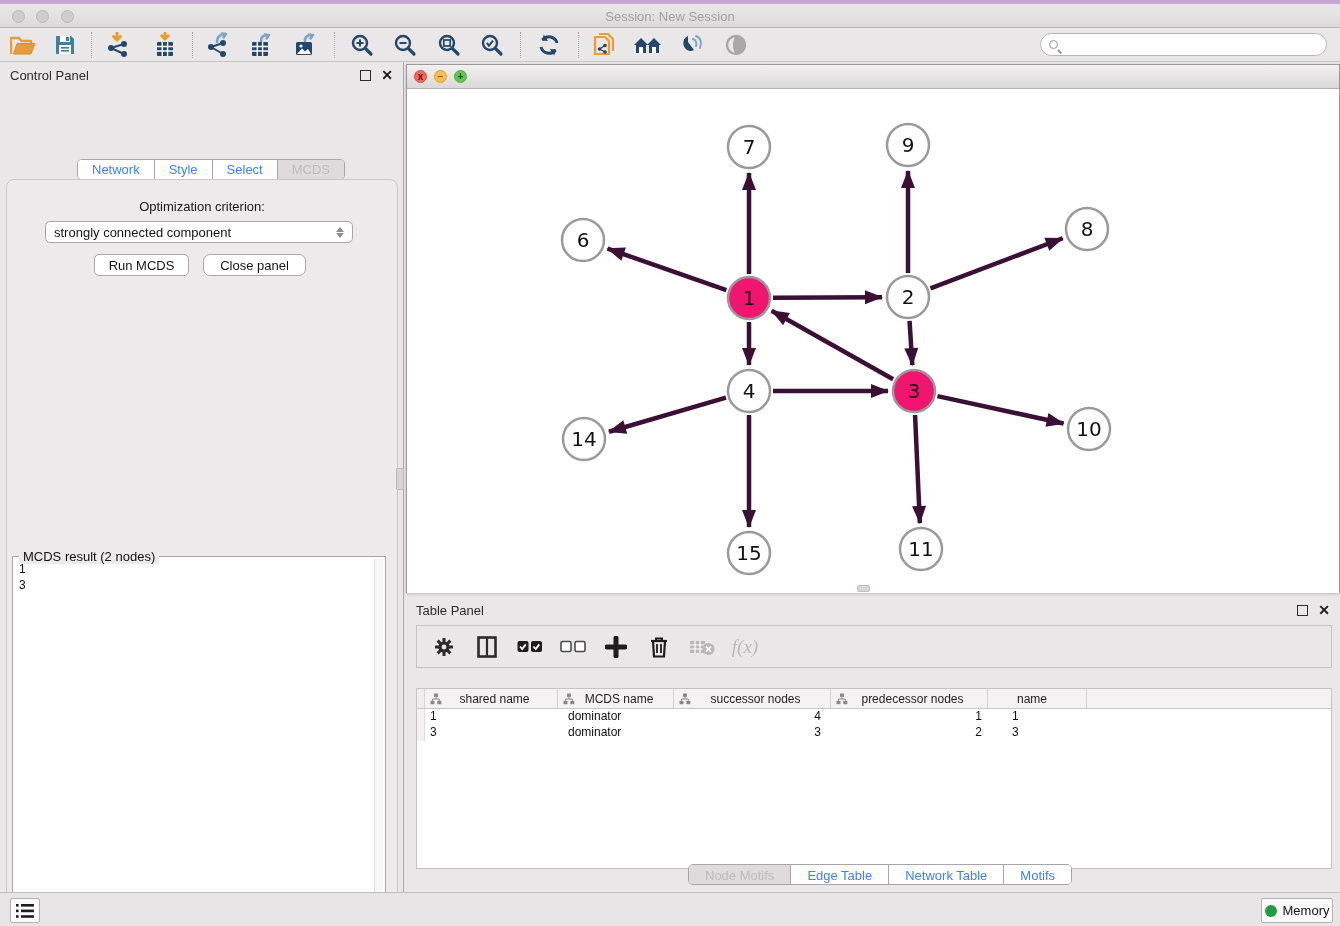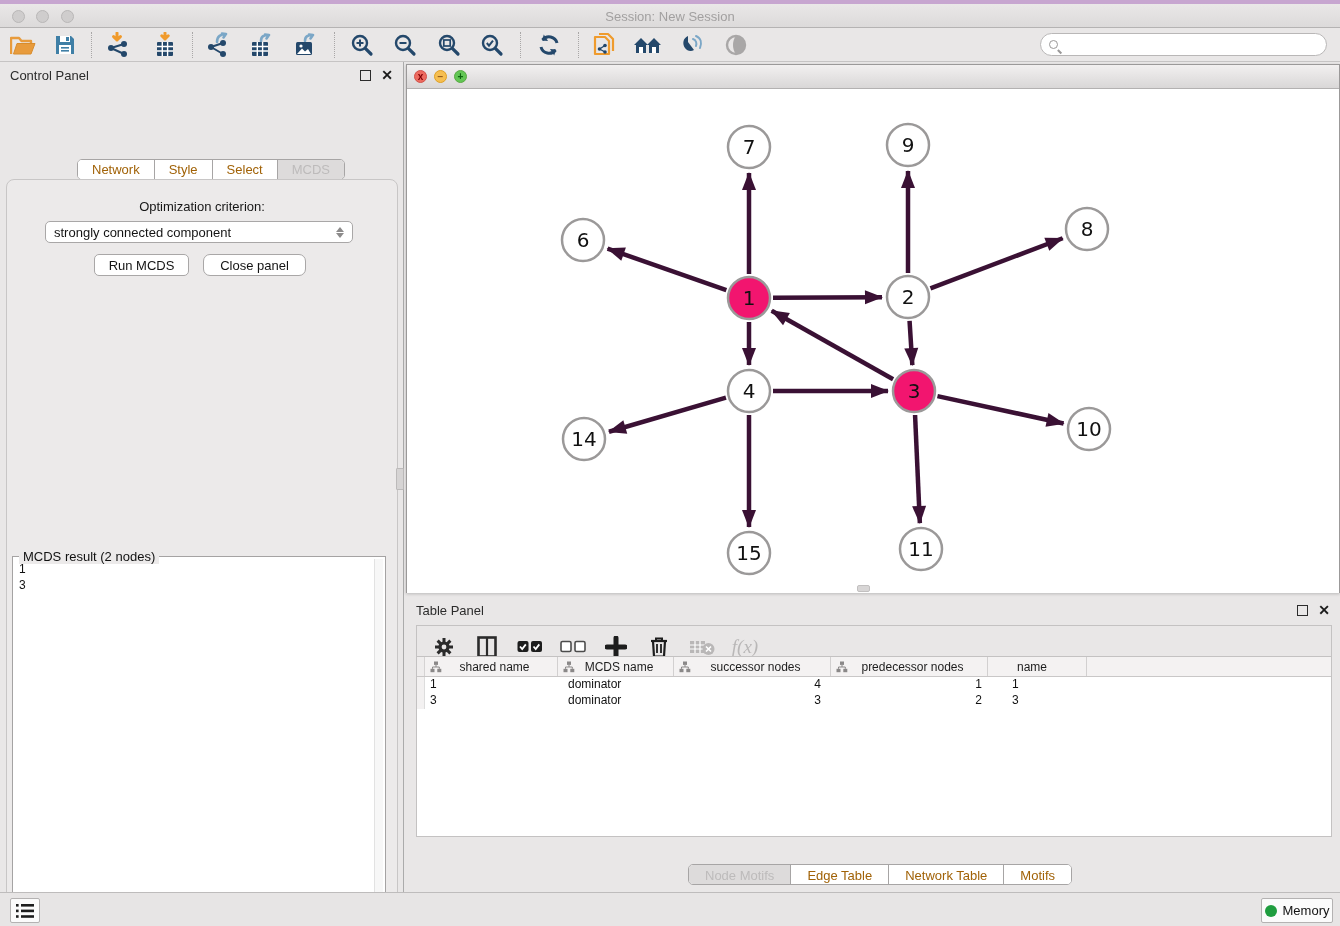--- a/index.html
+++ b/index.html
@@ -27,21 +27,21 @@
   .mag::after { content:""; position:absolute; left:8px; top:8px; width:5px; height:1.5px; background:#9a9898; transform:rotate(45deg); transform-origin:left center; }
   #search-input { border:none; outline:none; flex:1; height:18px; font-size:12px; background:transparent; }
 
   
   #control-panel { left:0; top:62px; width:404px; height:830px; background:#e9e7e7; border-right:1px solid #ababab; }
   .panel-head { height:26px; display:flex; align-items:center; padding:0 10px; font-size:13px; color:#2c2c2c; }
   .panel-head .spacer { flex:1; }
   .win-float { width:11px; height:11px; border:1.6px solid #2c2c2c; display:inline-block; margin-right:10px; }
   .win-close { font-size:14px; font-weight:bold; color:#1a1a1a; line-height:11px; }
   .seg-tabs { display:flex; height:21px; border:1px solid #a7a5a5; border-radius:5px; overflow:hidden; background:#fff; }
-  .seg-tab { display:flex; align-items:center; justify-content:center; font-size:13px; color:#a16207; background:#fff; border-right:1px solid #a7a5a5; padding:0 14px; }
+  .seg-tab { display:flex; align-items:center; justify-content:center; font-size:13px; color:#3b82f6; background:#fff; border-right:1px solid #a7a5a5; padding:0 14px; }
   .seg-tab:last-child { border-right:none; }
   .seg-tab.selected { background:#dddbdb; color:#bdbbbb; }
   #cp-tabs { left:77px; top:97px; }
   #cp-content { left:6px; top:117px; width:392px; height:761px; background:#eceaea; border:1px solid #c8c6c6; border-radius:8px; }
   #opt-label { left:0; top:137px; width:404px; text-align:center; font-size:13px; color:#161616; }
   #opt-select { left:45px; top:159px; width:308px; height:22px; background:#fff; border:1px solid #a9a7a7; border-radius:5px; display:flex; align-items:center; padding:0 8px; font-size:13px; color:#141414; }
   #opt-select .stepper { margin-left:auto; display:flex; flex-direction:column; gap:1px; }
   .chev-up { width:0; height:0; border-left:4px solid transparent; border-right:4px solid transparent; border-bottom:5px solid #8d8b8b; }
   .chev-dn { width:0; height:0; border-left:4px solid transparent; border-right:4px solid transparent; border-top:5px solid #8d8b8b; }
   .cp-btn { position:absolute; top:192px; height:22px; background:#fff; border:1px solid #a9a7a7; border-radius:5px; font-size:13px; color:#141414; display:flex; align-items:center; justify-content:center; }
@@ -63,21 +63,21 @@
   #net-hscroll { position:absolute; left:450px; bottom:1px; width:13px; height:7px; background:#d8d6d6; border:1px solid #c2c0c0; border-radius:2px; }
 
   
   #v-divider-handle { left:396px; top:468px; width:8px; height:22px; background:#d6d4d4; border:1px solid #bcbaba; border-radius:1px; }
 
   
   #table-panel { left:406px; top:597px; width:934px; height:293px; background:#e9e7e7; }
   #tp-toolbar { left:416px; top:625px; width:916px; height:43px; border:1px solid #c4c2c2; border-radius:0; display:flex; align-items:center; gap:17px; padding-left:14px; }
   .tp-icon { display:flex; align-items:center; justify-content:center; width:26px; height:26px; }
   #fx-label { font-family:"Liberation Serif", serif; font-style:italic; font-size:19px; color:#b9b7b7; }
-  #tp-table { left:416px; top:656px; width:916px; height:181px; background:#fff; border:1px solid #c4c2c2; }
+  #tp-table { left:416px; top:688px; width:916px; height:181px; background:#fff; border:1px solid #c4c2c2; }
   #tp-header { display:flex; height:20px; background:#f4f2f2; border-bottom:1px solid #c9c7c7; font-size:12px; color:#1d1d1d; }
   .th { display:flex; align-items:center; border-right:1px solid #d2d0d0; position:relative; }
   .th .ttl { flex:1; text-align:center; padding-right:10px; }
   .th-gutter { width:8px; background:#efeded; border-right:1px solid #d5d3d3; }
   .tree-ic { margin-left:5px; flex:none; }
   .tr { display:flex; height:16px; font-size:12px; color:#111; }
   .td { overflow:hidden; white-space:nowrap; }
   .td-gutter { width:8px; background:#f3f1f1; border-right:1px solid #ddd; height:100%; }
   #tp-tabs { left:688px; top:864px; }
   #tp-tabs .seg-tab { padding:0 16px; height:21px; }

